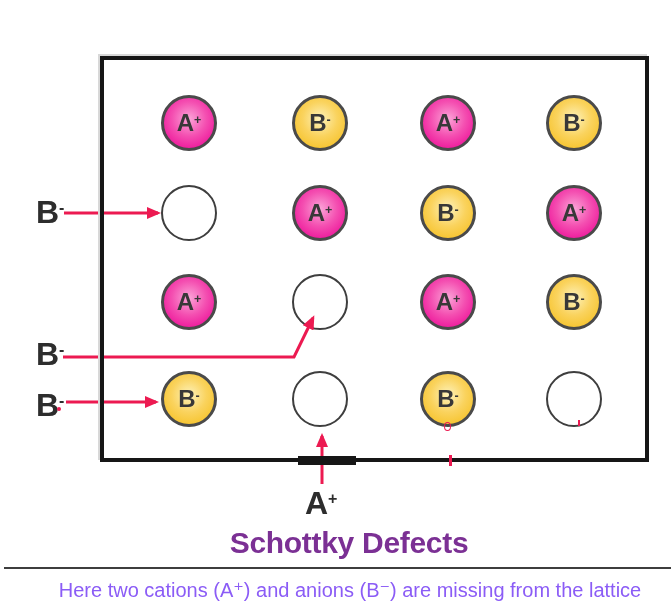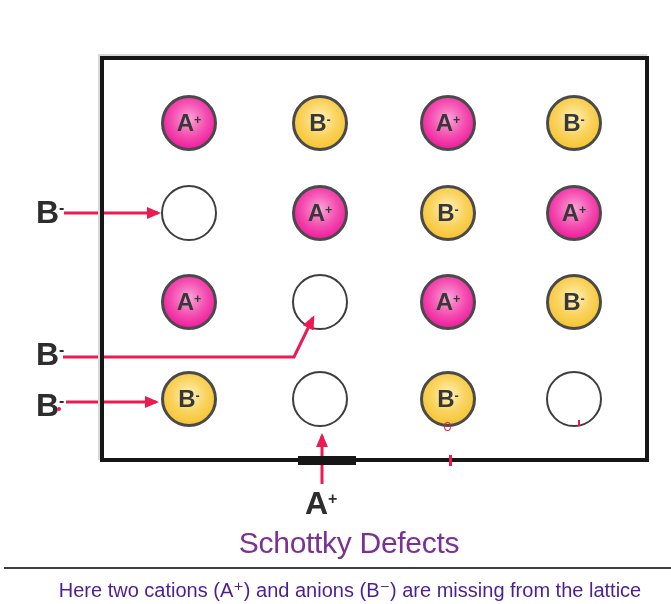--- a/index.html
+++ b/index.html
@@ -21,26 +21,26 @@
   .sym{line-height:1;letter-spacing:0;}
   .sym sup{font-size:0.52em;vertical-align:0.55em;line-height:0;}
   .side-label{
     position:absolute;font-weight:bold;font-size:32px;line-height:1;color:#2d2d2d;white-space:nowrap;
   }
   .side-label sup{font-size:0.5em;vertical-align:0.6em;line-height:0;}
   svg.arrows{position:absolute;inset:0;pointer-events:none;}
   .mark{position:absolute;}
   .title{
     position:absolute;left:349px;top:526px;transform:translateX(-50%);
-    font-size:30px;font-weight:normal;letter-spacing:-0.3px;white-space:nowrap;
+    font-size:30px;font-weight:bold;letter-spacing:-0.3px;white-space:nowrap;
   }
   .divider{position:absolute;left:4px;top:567px;width:667px;height:2px;background:#3e3e3e;}
   .caption{
     position:absolute;left:350px;top:578px;transform:translateX(-50%);
-    font-size:20px;color:#4c1d95;white-space:nowrap;
+    font-size:20px;color:#8b5cf6;white-space:nowrap;
   }
 </style>
 </head>
 <body>
 
 <div class="canvas">
 
   <div class="layer">
       <div class="site ion" style="left: 161px; top: 95px; height: 56px; width: 56px; background: radial-gradient(circle at 50% 42%, rgb(251, 165, 216) 0%, rgb(244, 79, 177) 45%, rgb(238, 22, 155) 82%);">
         <span class="sym">A<sup>+</sup></span>

